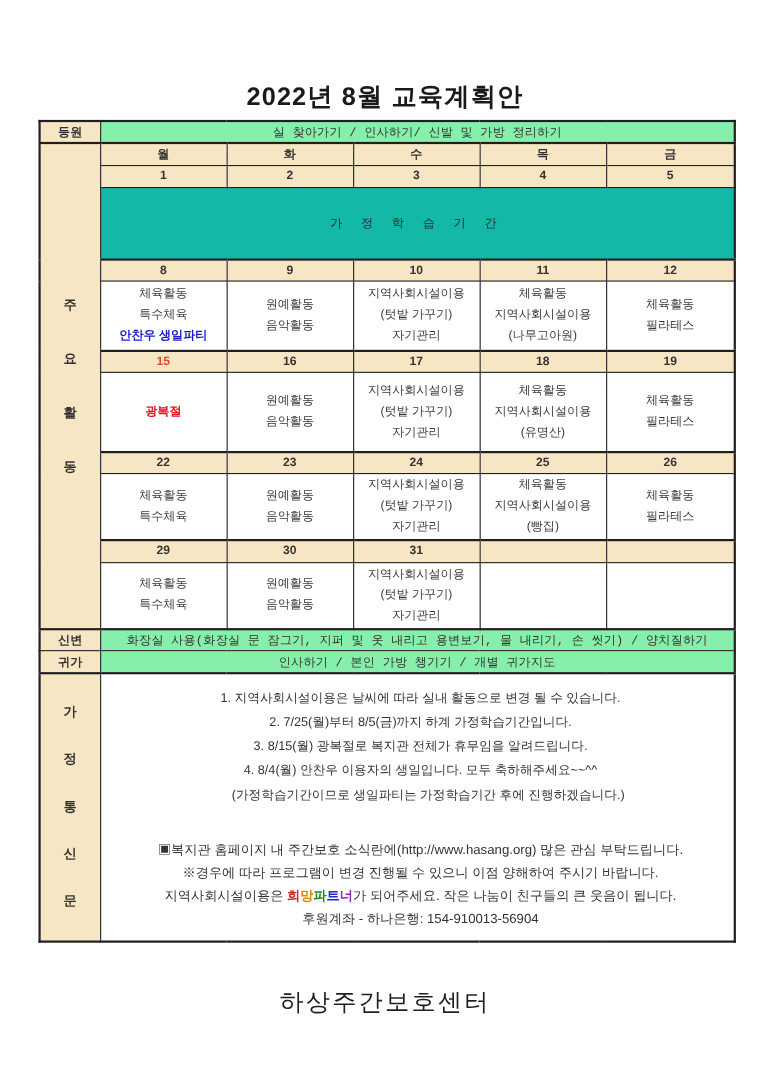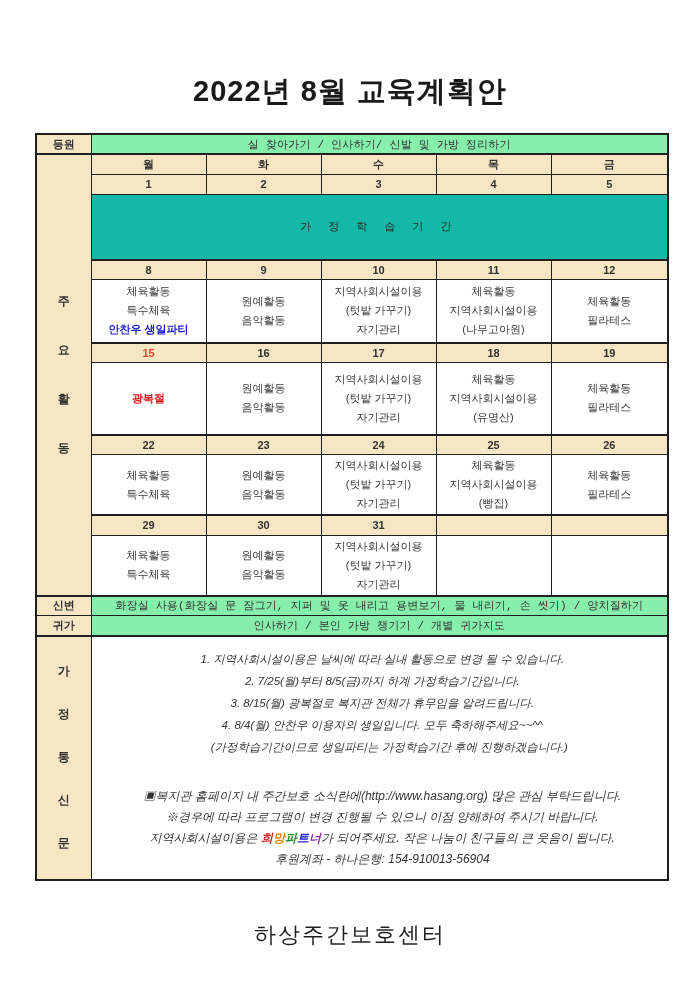--- a/index.html
+++ b/index.html
@@ -2,25 +2,25 @@
 <html lang="ko" style="--table_header_bg: #f6e6c3; --border: #1f1f1f; --text: #333333; --red: #e04a2e; --holiday_red: #e01515; --blue: #1a1acd; --hope1: #d42a2a; --hope2: #dd8500; --hope3: #1f8a1f; --hope4: #2525cc; --hope5: #8a2bb0;"><head>
 <meta charset="utf-8">
 <style>
   html,body{margin:0;padding:0;}
   body{
     width:700px;height:990px;background:#ffffff;position:relative;
     font-family:"Liberation Sans", sans-serif;
     color:var(--text);
   }
   .title{
-    margin-top:72px;text-align:center;font-size:29px;font-weight:bold;
+    margin-top:72px;text-align:center;font-size:23px;font-weight:bold;
     letter-spacing:1px;color:#1a1a1a;
   }
   table.plan{
-    margin:21px auto 0 35px;width:632px;border-collapse:collapse;table-layout:fixed;
+    margin:6px auto 0 35px;width:632px;border-collapse:collapse;table-layout:fixed;
     border:2px solid var(--border);
   }
   table.plan td{
     border:1px solid var(--border);font-size:11px;text-align:center;
     vertical-align:middle;padding:1px 2px;overflow:hidden;
   }
   td.label{background:var(--table_header_bg);font-weight:bold;font-size:11.5px;}
   td.beige{background:var(--table_header_bg);}
   tr.thick td{border-top-width:2px;}
   tr.hrow{height:20px;}
@@ -32,21 +32,21 @@
   td.date .red-date{color:var(--red);}
   .vert{display:flex;flex-direction:column;align-items:center;justify-content:center;}
   .vert span{display:block;font-weight:bold;font-size:12px;}
   .vert.wa span{margin:16px 0;}
   .vert.nl span{margin:13px 0;}
   td.homestudy{
     background:#14b8a6;font-size:21px;letter-spacing:7px;color:#2b2b2b;height:62px;
   }
   td.wideline{background:#86efac;font-size:11.5px;letter-spacing:0.2px;font-family:Liberation Mono, monospace;}
   td.notes-cell{background:#fff;vertical-align:top;text-align:left;}
-  .notes{padding:10px 6px 8px 12px;font-style:italic;}
+  .notes{padding:10px 6px 8px 12px;}
   .note-item{font-size:11.5px;line-height:22px;color:#333;white-space:nowrap;}
   .note-item.indent{padding-left:14px;}
   .notes-footer{margin-top:28px;text-align:center;}
   .notes-footer div{font-size:12px;line-height:21px;color:#333;}
   .hope b{font-weight:bold;}
   .hope .h1{color:var(--hope1);}
   .hope .h2{color:var(--hope2);}
   .hope .h3{color:var(--hope3);}
   .hope .h4{color:var(--hope4);}
   .hope .h5{color:var(--hope5);}

